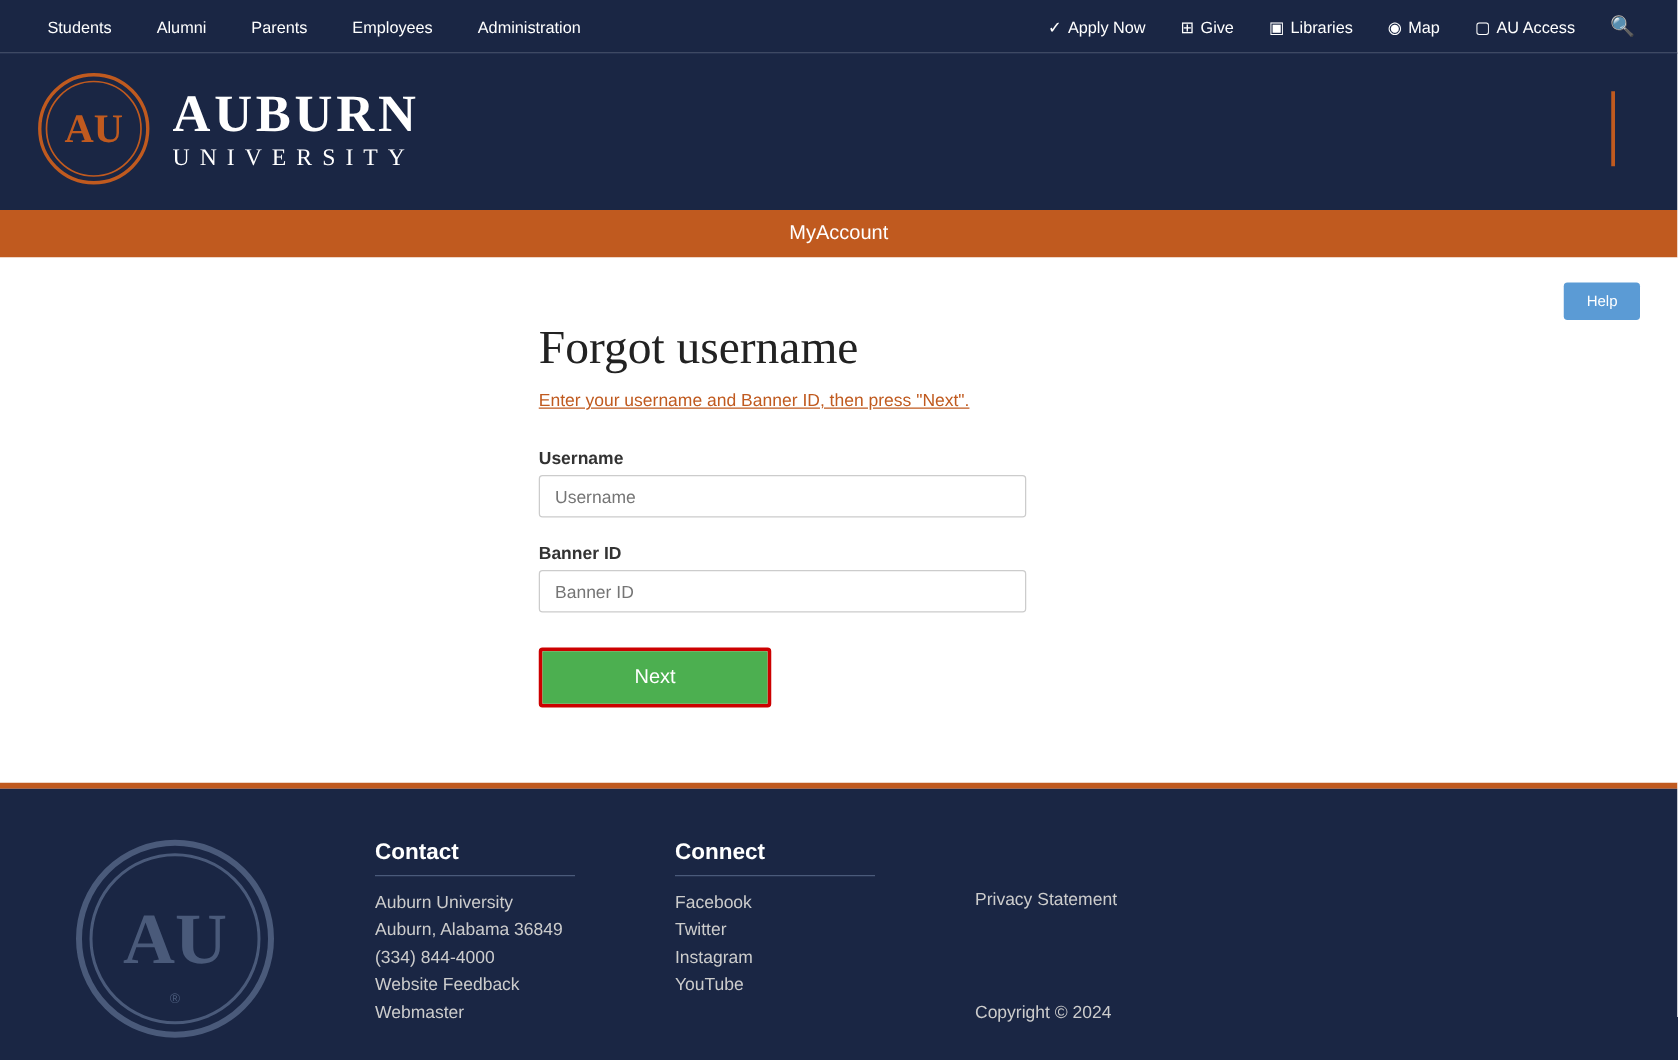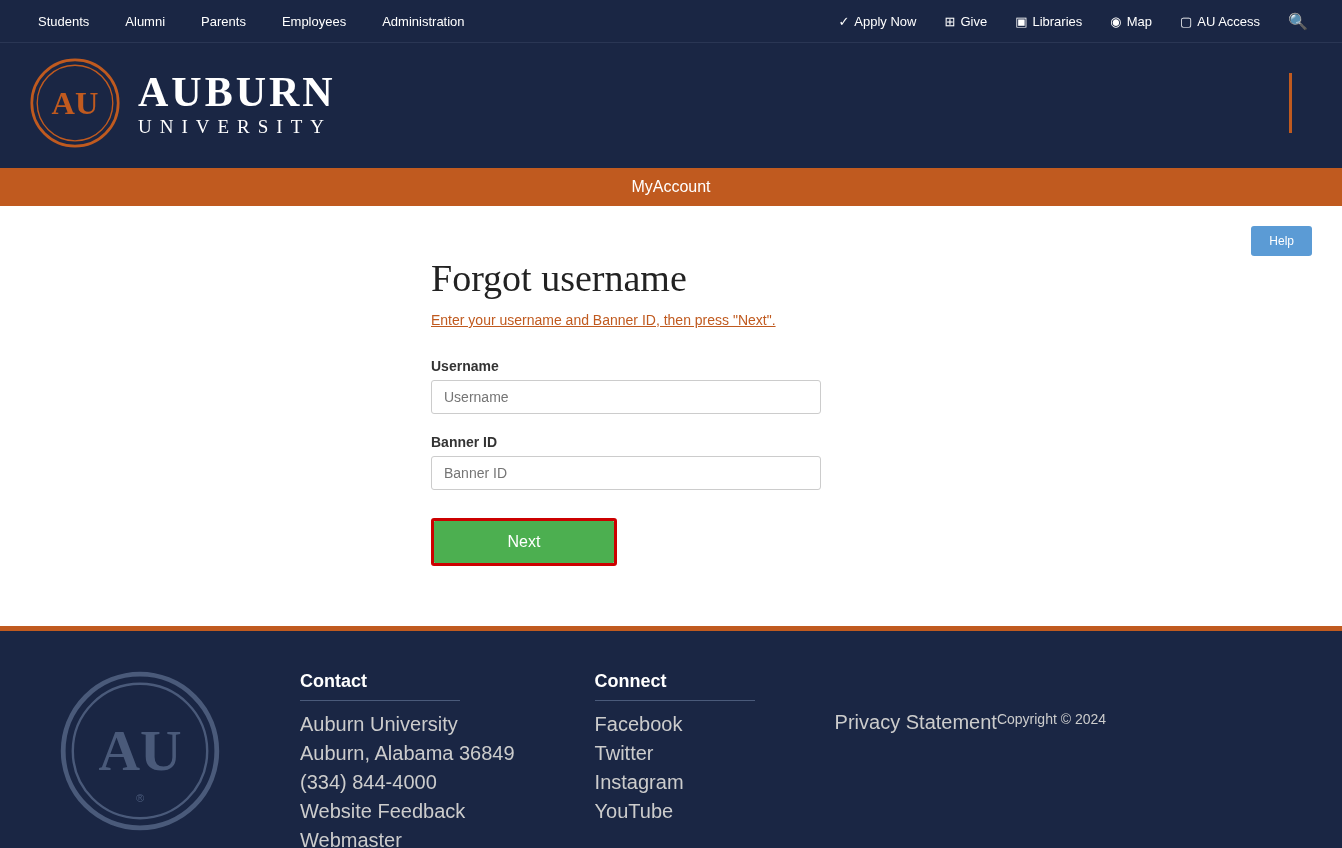--- a/index.html
+++ b/index.html
@@ -196,29 +196,29 @@
       font-size: 18px;
       font-weight: 700;
       margin-bottom: 12px;
       border-bottom: 1px solid #4a5a7a;
       padding-bottom: 8px;
       width: 160px;
     }
     .footer-col a, .footer-col p {
       color: #ccc;
       text-decoration: none;
-      font-size: 20px;
+      font-size: 14px;
       display: block;
       margin-bottom: 6px;
       cursor: pointer;
     }
     .footer-legal {
       display: flex;
-      flex-direction: row;
-      justify-content: flex-end;
+      flex-direction: column;
+      justify-content: space-between;
       padding-top: 40px;
     }
     .footer-legal p {
       color: #ccc;
       font-size: 14px;
       margin-bottom: 6px;
     }
   </style>
 </head>
 <body>

